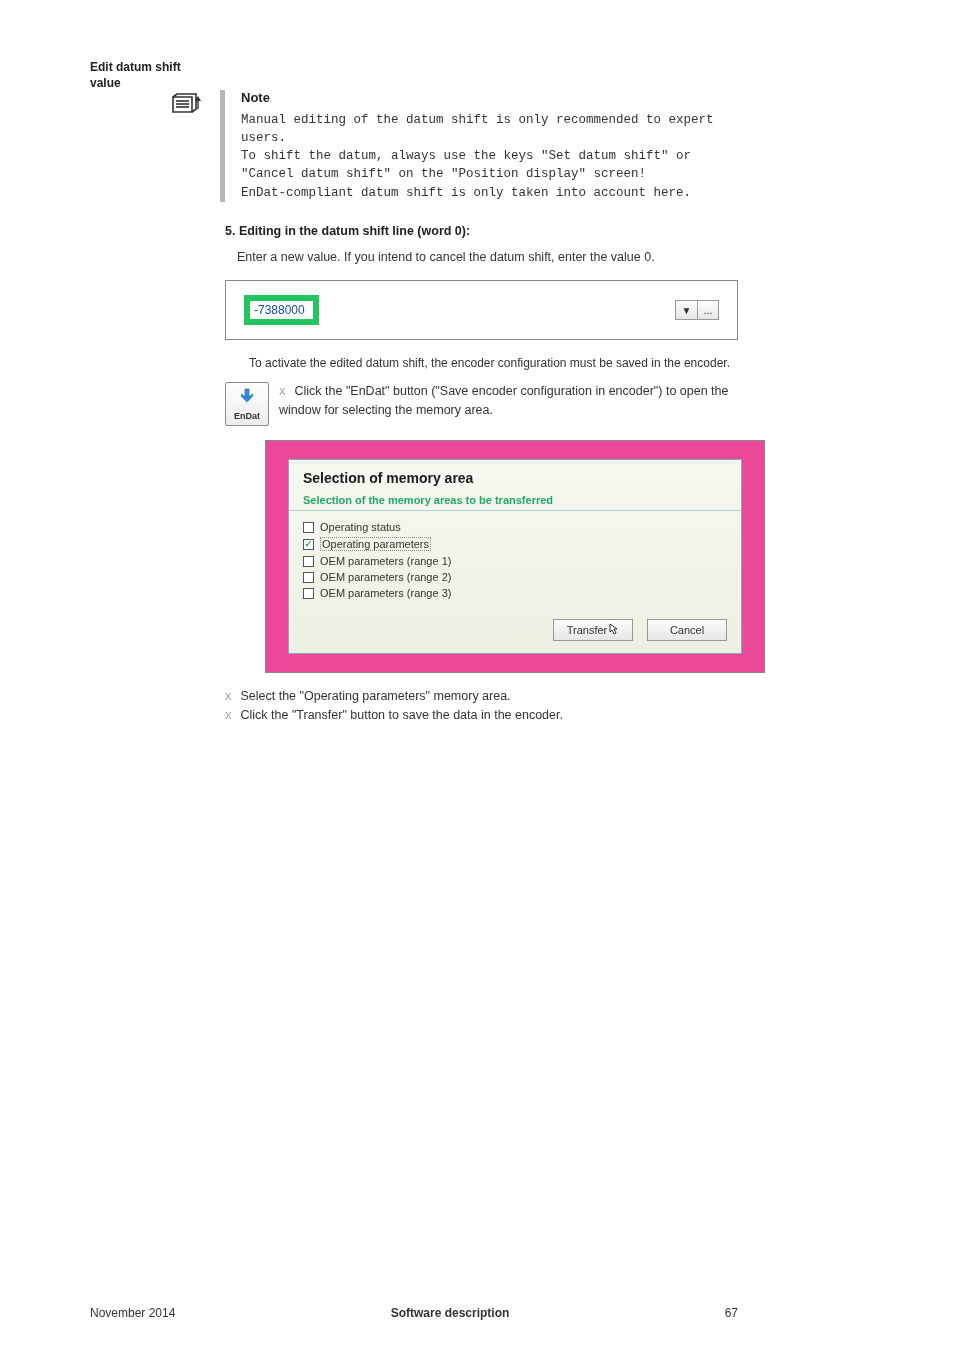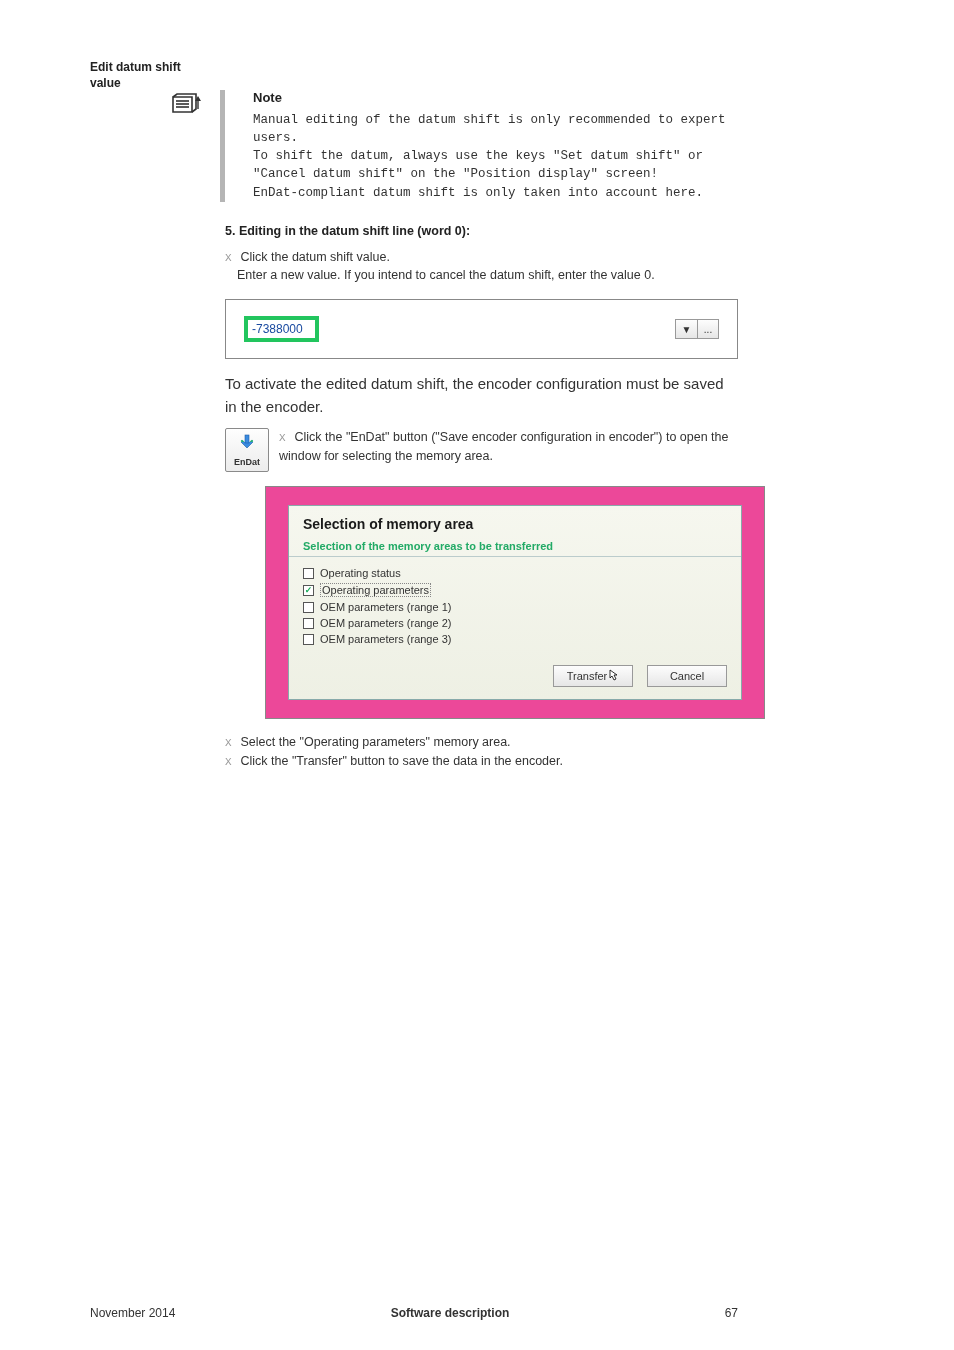--- a/index.html
+++ b/index.html
@@ -2,36 +2,36 @@
 <html><head>
 <meta charset="utf-8">
 <style>
   * { margin: 0; padding: 0; box-sizing: border-box; }
   html, body { width: 954px; height: 1350px; font-family: Arial, Helvetica, sans-serif; color: #222; background: #fff; }
   .page { position: relative; width: 828px; height: 1350px; padding: 60px 90px 30px 90px; }
   .side-title { position: absolute; left: 90px; top: 60px; width: 100px; font-size: 12px; font-weight: bold; line-height: 1.3; }
   .content { margin-left: 135px; }
   .note-row { display: flex; align-items: flex-start; margin-top: 30px; }
   .note-icon-wrap { width: 50px; flex: 0 0 50px; display: flex; justify-content: flex-start; padding-top: 2px; margin-left: -55px; }
-  .note-body { flex: 1; border-left: 5px solid #b5b5b5; padding-left: 28px; }
+  .note-body { flex: 1; border-left: 5px solid #b5b5b5; padding-left: 16px; }
   .note-title { font-weight: bold; font-size: 13px; margin-bottom: 6px; }
   .note-text { font-size: 12.5px; line-height: 1.45; color: #333; }
   .section-heading { font-weight: bold; font-size: 12.5px; margin-top: 22px; margin-bottom: 10px; }
   .step { font-size: 12.5px; line-height: 1.5; color: #333; margin-left: 0; }
   .step-marker { color: #999; font-family: 'Courier New', monospace; font-size: 11px; display: inline-block; width: 12px; }
   .img-box { border: 1px solid #888; margin: 14px 0; padding: 16px 18px; background: #fff; }
   .value-row { display: flex; align-items: center; justify-content: space-between; height: 26px; }
-  .numbox { border: 4px solid #22c55e; padding: 2px 4px; font-size: 12px; color: #1a4aa0; background: #fff; min-width: 75px; display: inline-block; }
+  .numbox { border: 6px solid #22c55e; padding: 2px 4px; font-size: 12px; color: #1a4aa0; background: #fff; min-width: 75px; display: inline-block; }
   .ctrls { display: flex; gap: 0; }
   .drop-btn, .ell-btn {
     width: 22px; height: 20px; border: 1px solid #999; background: linear-gradient(#fdfdfd,#e6e6e6);
     font-size: 10px; display: flex; align-items: center; justify-content: center; color: #333;
   }
   .drop-btn { border-right: none; }
-  .para { font-size: 15px; line-height: 1.5; color: #333; margin-top: 6px; }
+  .para { font-size: 12px; line-height: 1.5; color: #333; margin-top: 6px; margin-left: 24px; }
   .endat-row { display: flex; align-items: flex-start; margin-top: 10px; }
   .endat-btn {
     width: 44px; height: 44px; border: 1px solid #8a8a8a; background: linear-gradient(#fefefe,#ececec);
     display: flex; flex-direction: column; align-items: center; justify-content: center; font-size: 9px; color: #333;
     border-radius: 2px; flex: 0 0 44px; margin-right: 10px;
   }
   .endat-btn svg { margin-bottom: 1px; }
   .endat-text { font-size: 12.5px; line-height: 1.5; color: #333; flex: 1; }
   .dialog-outer { border: 1px solid #888; margin: 14px 0 14px 40px; padding: 18px 22px 18px 22px; background: #ec4899; width: 500px; }
   .dialog-inner { border: 1px solid #8aa; background: linear-gradient(#f6f7ef, #eef0e4); }
@@ -79,24 +79,20 @@
       <div class="note-body">
         <div class="note-title">Note</div>
         <div class="note-text" style="white-space: pre-line; font-family: Liberation Mono, monospace;">Manual editing of the datum shift is only recommended to expert users.
 To shift the datum, always use the keys "Set datum shift"  or "Cancel datum shift" on the "Position display" screen!
 EnDat-compliant datum shift is only taken into account here.</div>
       </div>
     </div>
 
     <div class="section-heading">5. Editing in the datum shift line (word 0):</div>
 
-    <div class="step">
-      <span class="step-marker">X</span>
-      <span>Click the datum shift value.</span>
-    </div>
     <div class="step" style="padding-left:12px;">
       <span>Enter a new value. If you intend to cancel the datum shift, enter the value 0.</span>
     </div>
 
     <div class="img-box">
       <div class="value-row">
         <span class="numbox">-7388000</span>
         <span class="ctrls">
           <span class="drop-btn">
             <span>▼</span>

